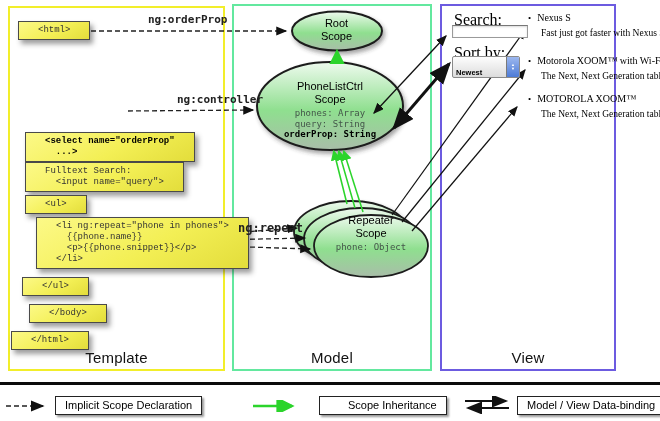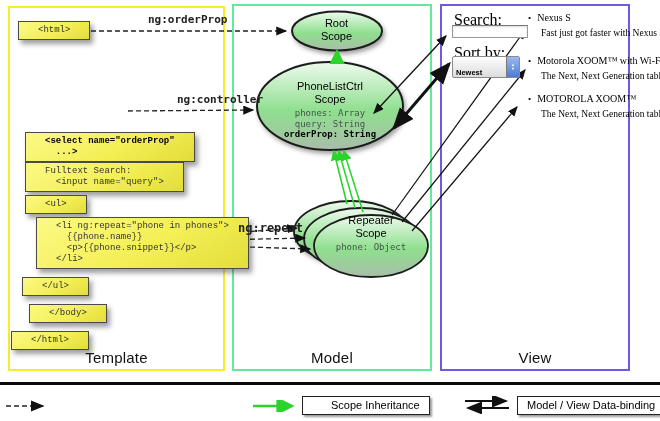--- a/index.html
+++ b/index.html
@@ -3,21 +3,21 @@
 <meta charset="utf-8">
 <style>
   * { margin:0; padding:0; box-sizing:border-box; }
   body { background:#fff; font-family:"Liberation Sans", sans-serif; }
   .canvas { position:relative; width:660px; height:421px; background:#fff; overflow:hidden; }
 
   
   .col { position:absolute; top:4px; height:367px; background:#fff; }
   .col-template { left:8px; width:217px; top:6px; height:365px; border:2px solid #f2ee2a; }
   .col-model    { left:232px; width:200px; border:2px solid #63e89f; }
-  .col-view     { left:440px; width:190px; border:2px solid #6c5be0; }
+  .col-view     { left:440px; width:176px; border:2px solid #6c5be0; }
   .col-label { position:absolute; bottom:3px; width:100%; text-align:center;
                font-size:15px; color:#111; letter-spacing:.2px; }
 
   
   .overlay { position:absolute; left:0; top:0; pointer-events:none; }
 
   
   .ybox { position:absolute; font-family:Liberation Mono, monospace; font-size:9px;
           line-height:11px; color:#333; white-space:pre; padding:3px 19px;
           background:linear-gradient(150deg,#fcf987 0%,#f3ef55 55%,#e3dd3b 100%);
@@ -192,30 +192,31 @@
   <div class="divider"></div>
 
   <svg class="lgicon" style="left:5px;top:400px;" width="46" height="12">
     <defs>
         <marker id="mL" markerWidth="9" markerHeight="8" refX="7.5" refY="3.5" orient="auto">
           <path d="M0,0 L8.5,3.5 L0,7 z" fill="#111"></path>
         </marker>
       </defs>
     <line x1="1" y1="6" x2="38" y2="6" stroke="#222" stroke-width="1.6" stroke-dasharray="5,3" marker-end="url(#mL)"></line>
   </svg>
+  <div class="lgbox" style="left:55px;">Implicit Scope Declaration</div>
 
   <svg class="lgicon" style="left:252px;top:400px;" width="48" height="12">
     <defs>
         <marker id="mLG" markerWidth="8" markerHeight="8" refX="6" refY="3.5" orient="auto">
           <path d="M0,0 L7,3.5 L0,7 z" fill="#2bd42b"></path>
         </marker>
       </defs>
     <line x1="1" y1="6" x2="40" y2="6" stroke="#2bd42b" stroke-width="2.6" marker-end="url(#mLG)"></line>
   </svg>
-  <div class="lgbox" style="left:302px;padding-left:28px;">Scope Inheritance</div>
+  <div class="lgbox" style="left:319px;padding-left:28px;">Scope Inheritance</div>
 
   <svg class="lgicon" style="left:462px;top:396px;" width="52" height="18">
     <defs>
         <marker id="mLD" markerWidth="8" markerHeight="8" refX="6.5" refY="3" orient="auto">
           <path d="M0,0 L7.5,3 L0,6 z" fill="#111"></path>
         </marker>
       </defs>
     <line x1="3" y1="5" x2="44" y2="5" stroke="#111" stroke-width="2.2" marker-end="url(#mLD)"></line>
     <line x1="47" y1="12" x2="6" y2="12" stroke="#111" stroke-width="2.2" marker-end="url(#mLD)"></line>
   </svg>

